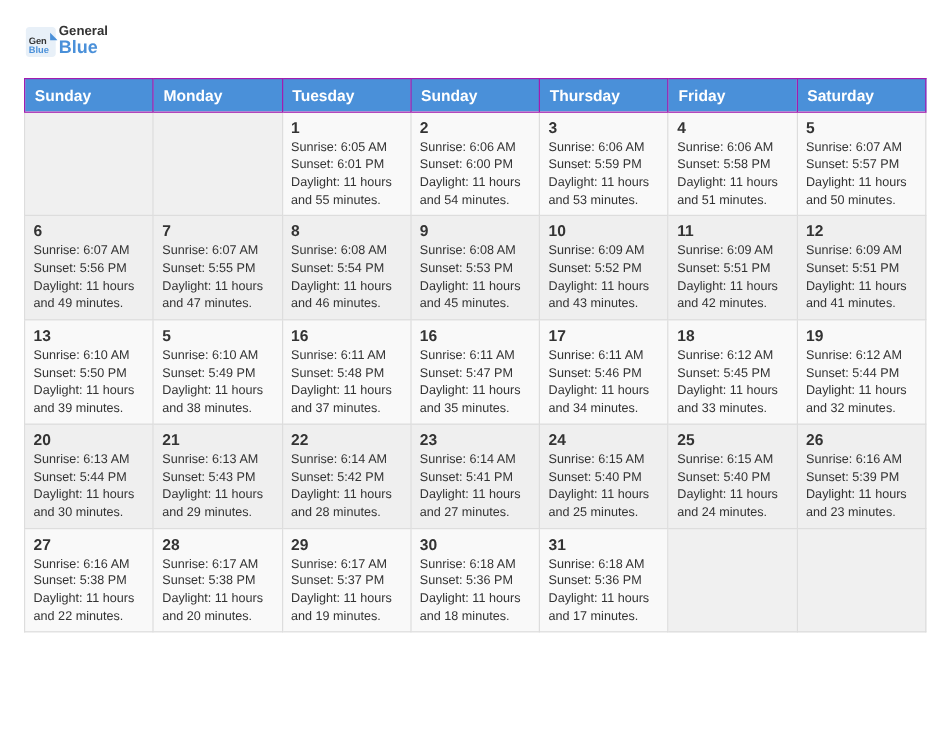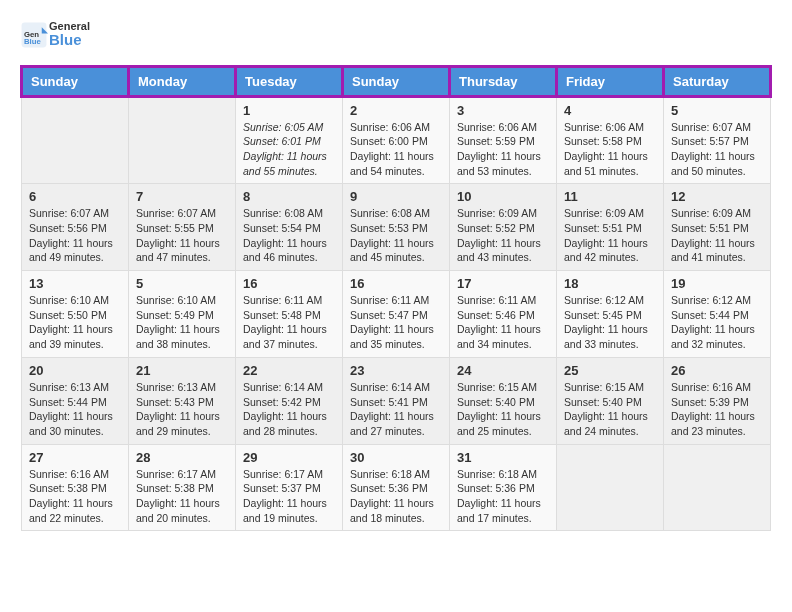--- a/index.html
+++ b/index.html
@@ -41,21 +41,21 @@
       width: 100%;
       border-collapse: collapse;
       border: 1px solid #ccc;
     }
     .calendar th {
       background-color: #4a90d9;
       color: #fff;
       text-align: left;
       padding: 6px 8px;
       font-size: 13px;
-      border: 3px solid #a21caf;
+      border: 1px solid #a21caf;
     }
     .calendar td {
       vertical-align: top;
       padding: 5px 7px;
       border: 1px solid #ddd;
       width: 107px;
       min-height: 80px;
       font-size: 11px;
       color: #333;
       background: #fff;
@@ -111,21 +111,21 @@
         <th>Friday</th>
         <th>Saturday</th>
       </tr>
   </thead>
   <tbody id="calendar-body">
   <tr>
         <td class="empty-cell"></td>
         <td class="empty-cell"></td>
         <td>
           <div class="day-num">1</div>
-          <div class="day-info" style="white-space: pre-line; font-style: italic;">Sunrise: 6:05 AM
+          <div class="day-info" style="white-space: pre-line;">Sunrise: 6:05 AM
 Sunset: 6:01 PM
 Daylight: 11 hours and 55 minutes.</div>
         </td>
         <td>
           <div class="day-num">2</div>
           <div class="day-info" style="white-space: pre-line;">Sunrise: 6:06 AM
 Sunset: 6:00 PM
 Daylight: 11 hours and 54 minutes.</div>
         </td>
         <td>

